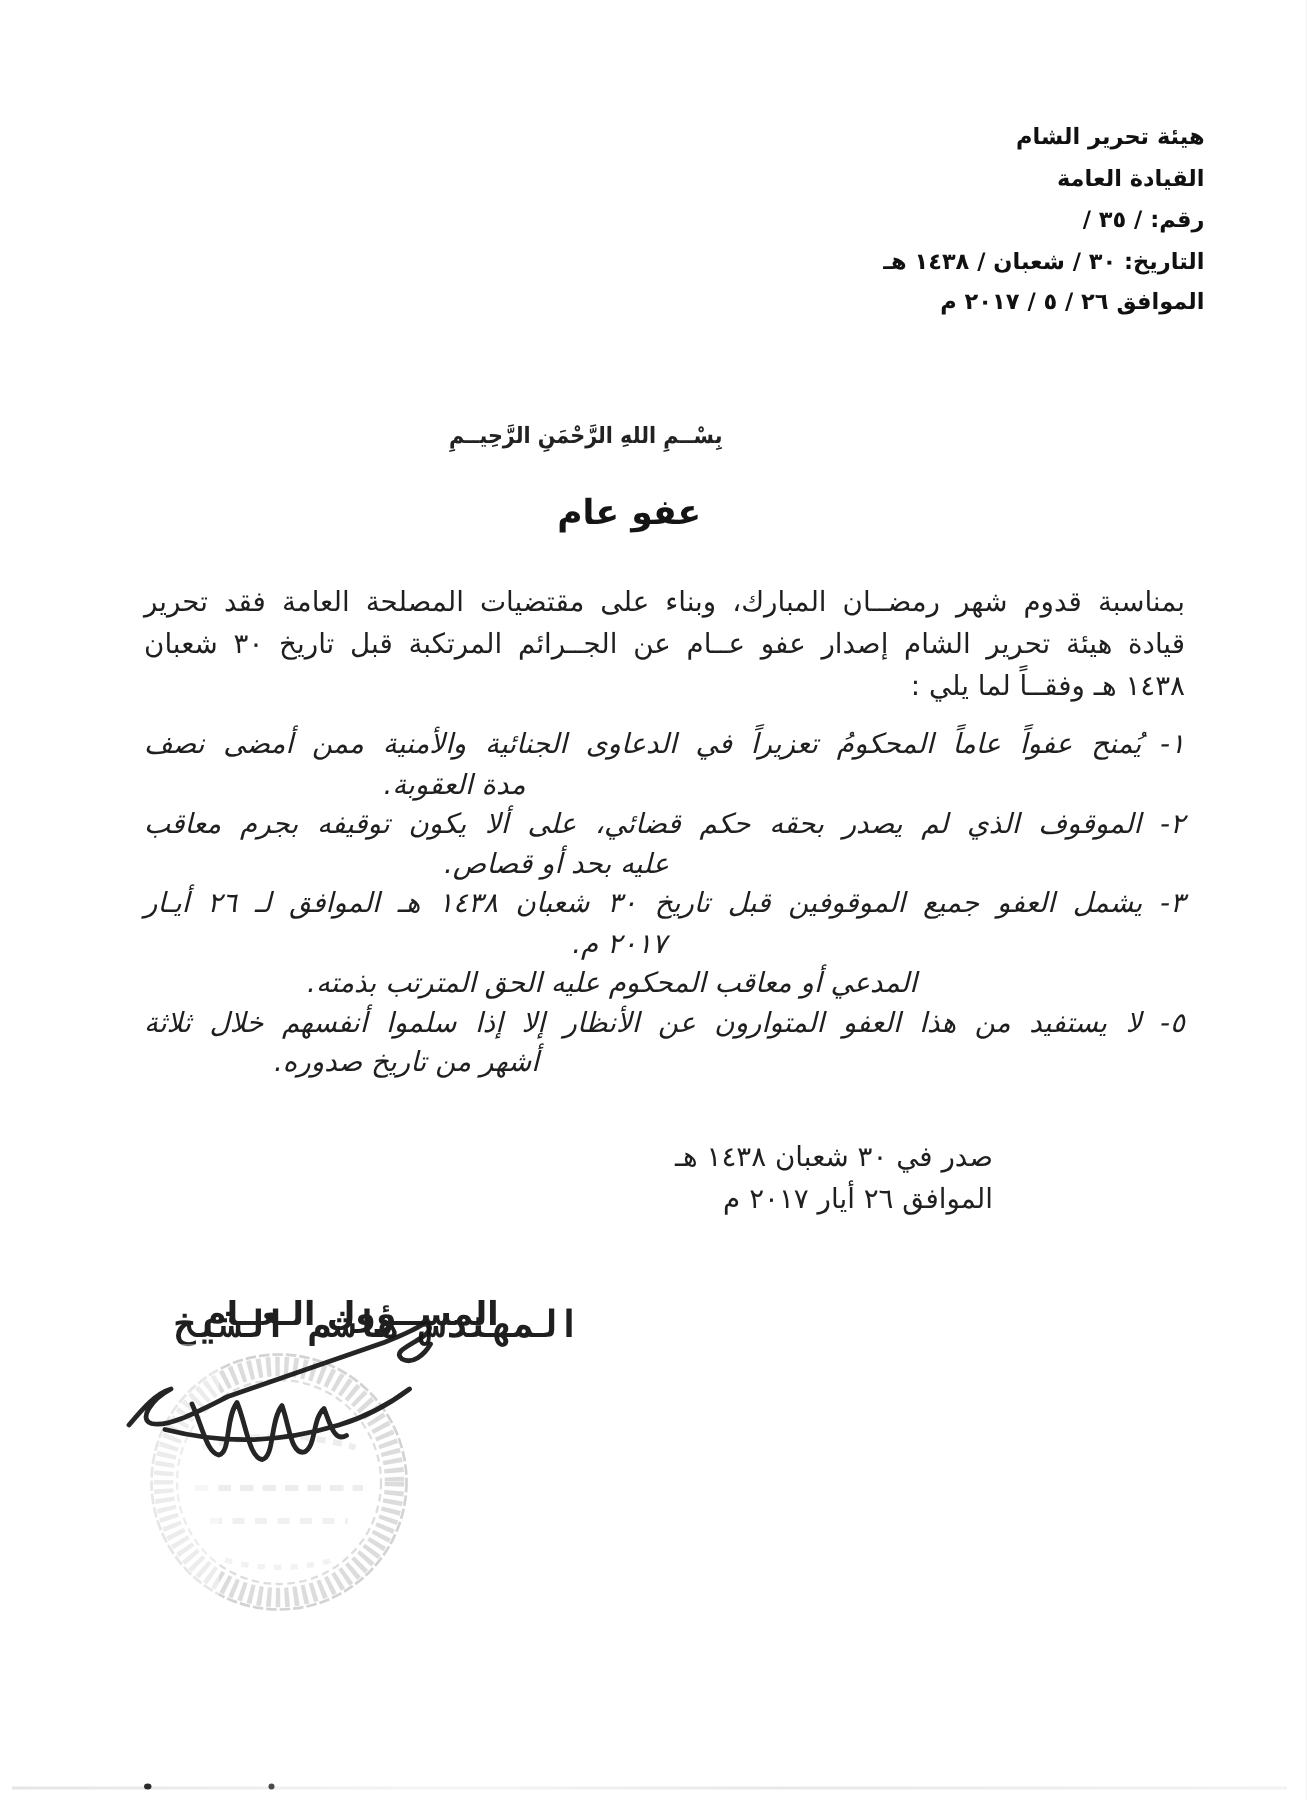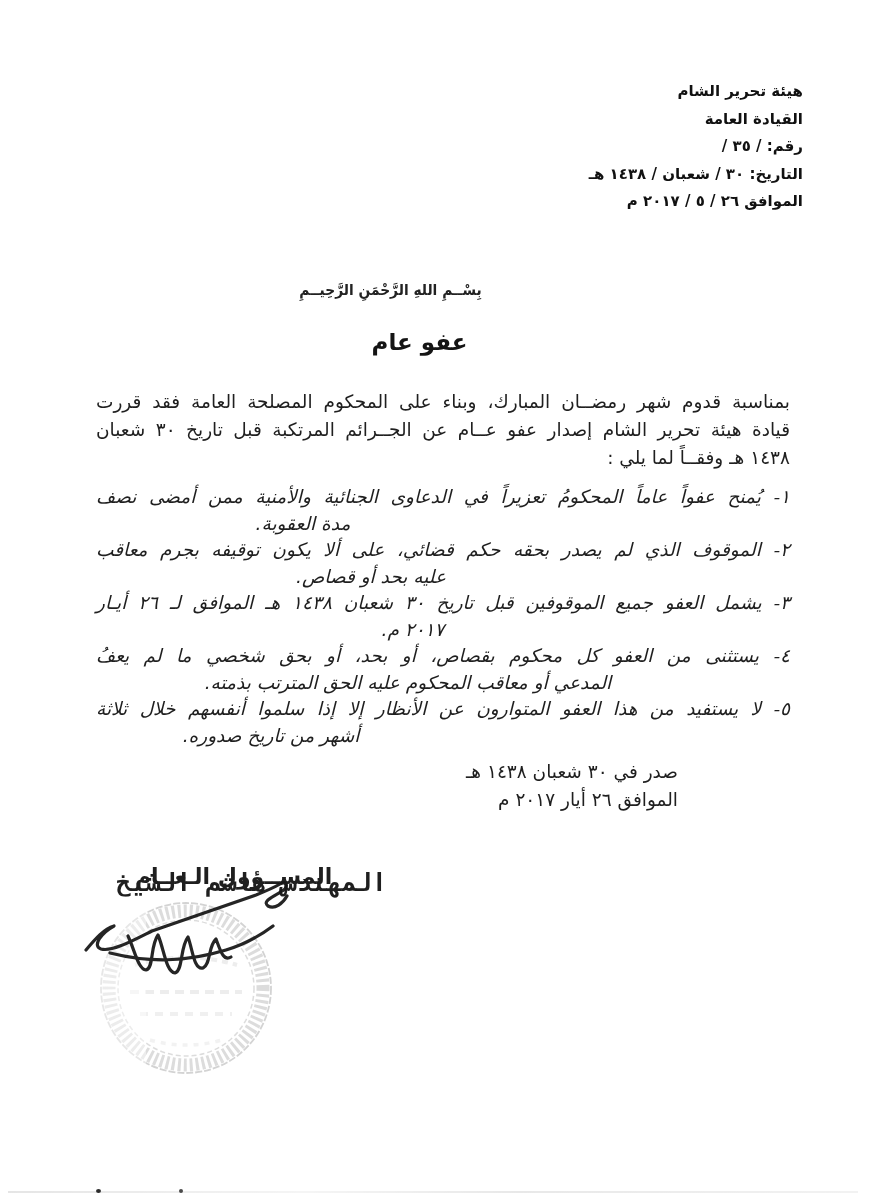--- a/index.html
+++ b/index.html
@@ -40,21 +40,21 @@
   .rline{}
   .cline{text-align:center;}
   
   .item:nth-of-type(1) .cline{transform:translateX(-140px);}
   .item:nth-of-type(2) .cline{transform:translateX(-72px);}
   .item:nth-of-type(3) .cline{transform:translateX(-30px);}
   .item:nth-of-type(4) .cline{transform:translateX(-35px);}
   .item:nth-of-type(5) .cline{transform:translateX(-172px);}
   
   .issued{
-    position:absolute;top:758px;left:96px;width:694px;
+    position:absolute;top:758px;left:80px;width:694px;
     font-size:18.5px;line-height:27.5px;text-align:right;
     padding-right:112px;box-sizing:border-box;
   }
   .sig-role{position:absolute;left:135px;top:864px;font-size:22px;font-weight:700;white-space:nowrap;}
   .sig-name{position:absolute;left:116px;top:868px;font-size:25px;font-weight:700;white-space:nowrap;font-family:Liberation Mono, monospace;}
   
   .stamp-sig{position:absolute;left:70px;top:855px;width:270px;height:250px;}
   
   .scan-line{
     position:absolute;top:1191px;left:8px;width:850px;height:1.5px;
@@ -75,40 +75,39 @@
     <div>رقم: / ٣٥ /</div>
     <div>التاريخ: ٣٠ / شعبان / ١٤٣٨ هـ</div>
     <div>الموافق ٢٦ / ٥ / ٢٠١٧ م</div>
   </div>
 
   <div class="basmala">بِسْــمِ اللهِ الرَّحْمَنِ الرَّحِيــمِ</div>
 
   <div class="doc-title">عفو عام</div>
 
   <div class="intro">
-    <div class="jline">بمناسبة قدوم شهر رمضــان المبارك، وبناء على المحكوم المصلحة العامة فقد قررت</div>
+    <div class="jline">بمناسبة قدوم شهر رمضــان المبارك، وبناء على مقتضيات المصلحة العامة فقد تحرير</div>
     <div class="jline">قيادة هيئة تحرير الشام إصدار عفو عــام عن الجــرائم المرتكبة قبل تاريخ ٣٠ شعبان</div>
     <div class="rline">١٤٣٨ هـ وفقــاً لما يلي :</div>
   </div>
 
   <div class="items">
     <div class="item">
       <div class="jline">١- يُمنح عفواً عاماً المحكومُ تعزيراً في الدعاوى الجنائية والأمنية ممن أمضى نصف</div>
       <div class="cline">مدة العقوبة.</div>
     </div>
     <div class="item">
       <div class="jline">٢- الموقوف الذي لم يصدر بحقه حكم قضائي، على ألا يكون توقيفه بجرم معاقب</div>
       <div class="cline">عليه بحد أو قصاص.</div>
     </div>
     <div class="item">
       <div class="jline">٣- يشمل العفو جميع الموقوفين قبل تاريخ ٣٠ شعبان ١٤٣٨ هـ الموافق لـ ٢٦ أيـار</div>
       <div class="cline">٢٠١٧ م.</div>
     </div>
     <div class="item">
-      <div class="jline">٤- يستثنى من العفو كل محكوم بقصاص، أو بحد،  أو بحق شخصي ما لم يعفُ</div>
       <div class="cline">المدعي أو معاقب المحكوم عليه الحق المترتب بذمته.</div>
     </div>
     <div class="item">
       <div class="jline">٥- لا يستفيد من هذا العفو المتوارون عن الأنظار إلا إذا سلموا أنفسهم خلال ثلاثة</div>
       <div class="cline">أشهر من تاريخ صدوره.</div>
     </div>
   </div>
 
   <div class="issued">
     <div>صدر في ٣٠ شعبان ١٤٣٨ هـ</div>

